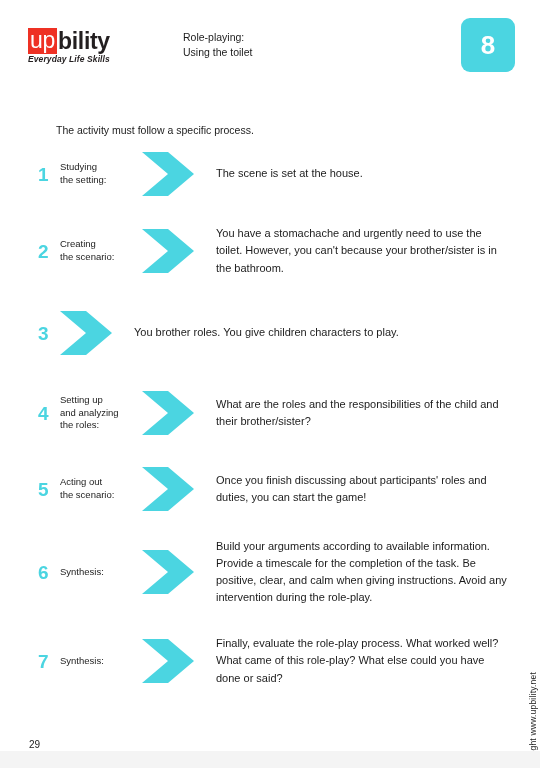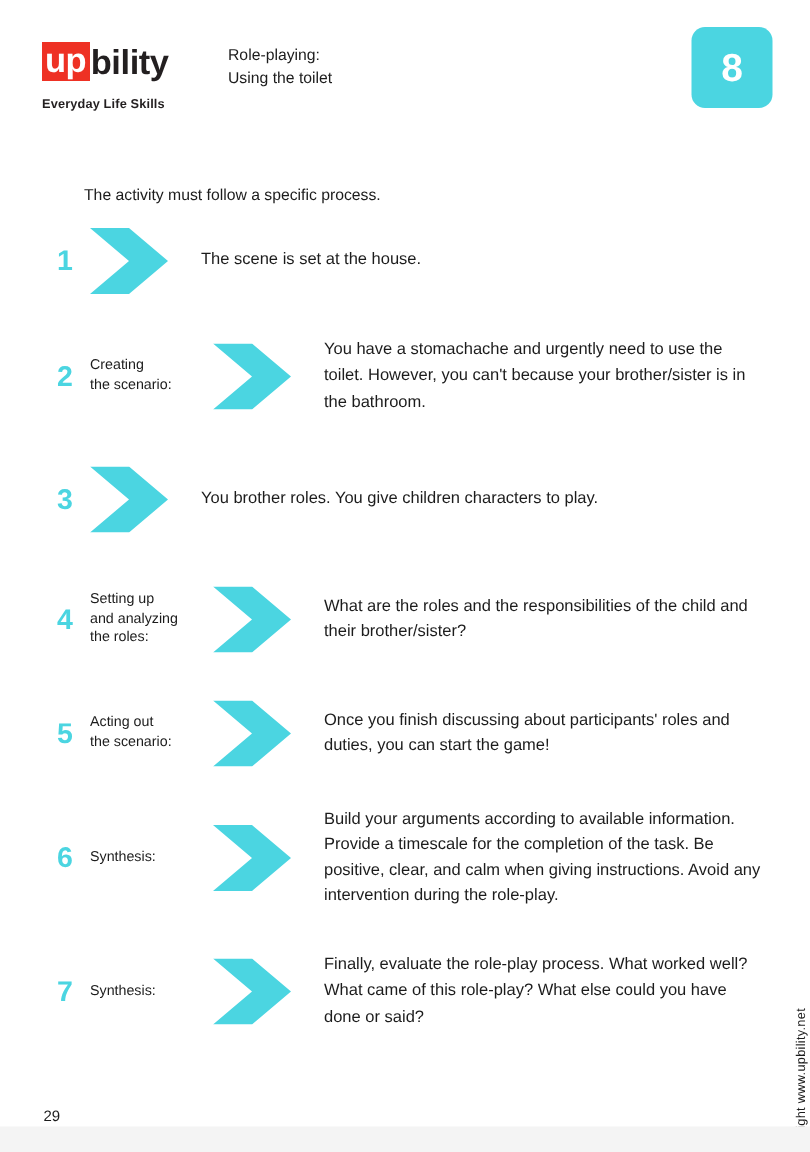--- a/index.html
+++ b/index.html
@@ -40,39 +40,40 @@
     align-items: center;
     line-height: 1;
     font-size: 23px;
     font-weight: bold;
     letter-spacing: -0.3px;
   }
   .logo-up {
     background: #ee3124;
     color: #ffffff;
     padding: 1px 2px 2px 2px;
-    font-weight: bold;
+    font-weight: normal;
   }
   .logo-bility {
     color: #231f20;
     font-weight: bold;
     padding-left: 1px;
     text-align: center;
   }
   .logo-tagline {
-    margin-top: 10px;
+    margin-top: 0;
     font-size: 8.5px;
     font-weight: bold;
     color: #231f20;
     letter-spacing: 0.1px;
+    font-style: italic;
   }
 
   .header-title {
     position: absolute;
-    left: 152px;
+    left: 183px;
     top: 30px;
     font-size: 10.5px;
     line-height: 1.45;
     color: #1c1c1c;
   }
   .header-title div { white-space: nowrap; }
 
   .page-badge {
     position: absolute;
     right: 25px;
@@ -205,20 +206,21 @@
       <span class="page-badge-num">8</span>
     </div>
 
   </div>
 
   <div id="intro">The activity must follow a specific process.</div>
 
   <div id="steps">
       <div class="step" style="margin-top: 0px; min-height: 48px;">
         <div class="step-num" style="color: rgb(75, 213, 225);">1</div>
+        <div class="step-label">Studying<br>the setting:</div>
         <div class="step-arrow">
           <svg class="chev" width="56" height="44" viewBox="0 0 56 44">
             <path d="M0,0 L26,0 L52,22 L26,44 L0,44 L26,22 Z" fill="#4bd5e1"></path>
           </svg>
         </div>
         <div class="step-text">The scene is set at the house.</div>
       </div>
       <div class="step" style="margin-top: 22px; min-height: 62px;">
         <div class="step-num" style="color: rgb(75, 213, 225);">2</div>
         <div class="step-label">Creating<br>the scenario:</div>

